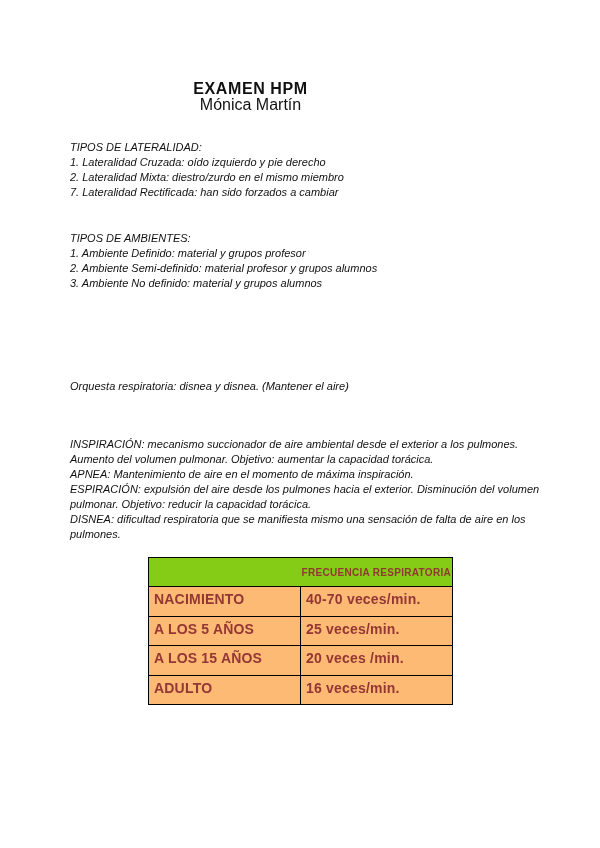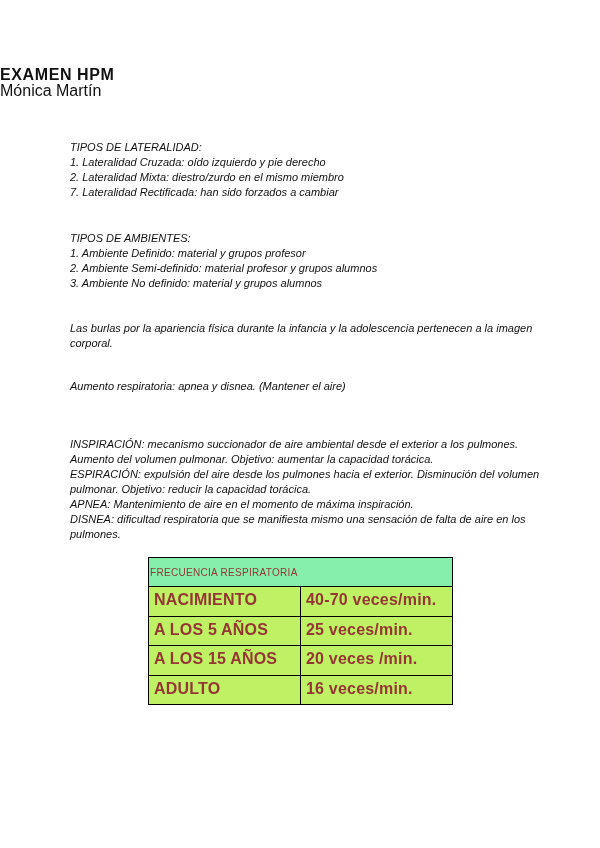--- a/index.html
+++ b/index.html
@@ -11,23 +11,24 @@
     position: relative;
     width: 600px;
     height: 848px;
     background: #ffffff;
     font-family: "Liberation Sans", sans-serif;
     color: #111111;
     overflow: hidden;
   }
   .title-block {
     position: absolute;
-    top: 66px;
+    top: 80px;
     left: 0;
     width: 501px;
+    text-align: center;
   }
   .doc-title {
     font-size: 16px;
     font-weight: bold;
     letter-spacing: 0.6px;
     line-height: 18px;
   }
   .doc-subtitle {
     font-size: 16px;
     line-height: 14px;
@@ -53,33 +54,33 @@
     top: 557px;
     left: 148px;
     width: 304px;
     border-collapse: collapse;
     table-layout: fixed;
   }
   table.freq, table.freq th, table.freq td {
     border: 1.5px solid #000000;
   }
   table.freq th {
-    background: #86efac;
+    background: #84cc16;
     color: #943634;
     font-size: 10px;
-    font-weight: normal;
+    font-weight: bold;
     height: 26px;
-    text-align: left;
+    text-align: right;
     vertical-align: middle;
     letter-spacing: 0.3px;
   }
   table.freq td {
-    background: #bef264;
+    background: #fdba74;
     color: #943634;
-    font-size: 16px;
+    font-size: 14px;
     font-weight: bold;
     height: 24.5px;
     vertical-align: top;
     padding: 4px 0 0 5px;
     letter-spacing: 0.2px;
   }
   table.freq col.c1 { width: 152px; }
   table.freq col.c2 { width: 152px; }
 </style>
 </head>
@@ -99,32 +100,29 @@
     <div>7. Lateralidad Rectificada: han sido forzados a cambiar</div>
   </div>
 
   <div class="sec sec-ambientes">
     <div>TIPOS DE AMBIENTES:</div>
     <div>1. Ambiente Definido: material y grupos profesor</div>
     <div>2. Ambiente Semi-definido: material profesor y grupos alumnos</div>
     <div>3. Ambiente No definido: material y grupos alumnos</div>
   </div>
 
-  <div class="sec sec-burlas">
-    <p>Las burlas por la apariencia física durante la infancia y la adolescencia pertenecen a la imagen corporal.</p>
-  </div>
 
   <div class="sec sec-juegos">
-    <div>Aumento respiratoria: apnea y disnea. (Mantener el aire)</div>
+    <div>Orquesta respiratoria: disnea y disnea. (Mantener el aire)</div>
   </div>
 
   <div class="sec sec-respiracion">
     <p>INSPIRACIÓN: mecanismo succionador de aire ambiental desde el exterior a los pulmones. Aumento del volumen pulmonar. Objetivo: aumentar la capacidad torácica.</p>
+    <p>APNEA: Mantenimiento de aire en el momento de máxima inspiración.</p>
     <p>ESPIRACIÓN: expulsión del aire desde los pulmones hacia el exterior. Disminución del volumen pulmonar. Objetivo: reducir la capacidad torácica.</p>
-    <p>APNEA: Mantenimiento de aire en el momento de máxima inspiración.</p>
     <p>DISNEA: dificultad respiratoria que se manifiesta mismo una sensación de falta de aire en los pulmones.</p>
   </div>
 
   <table class="freq">
     <colgroup>
         <col class="c1">
         <col class="c2">
       </colgroup>
     <thead>
       <tr>

